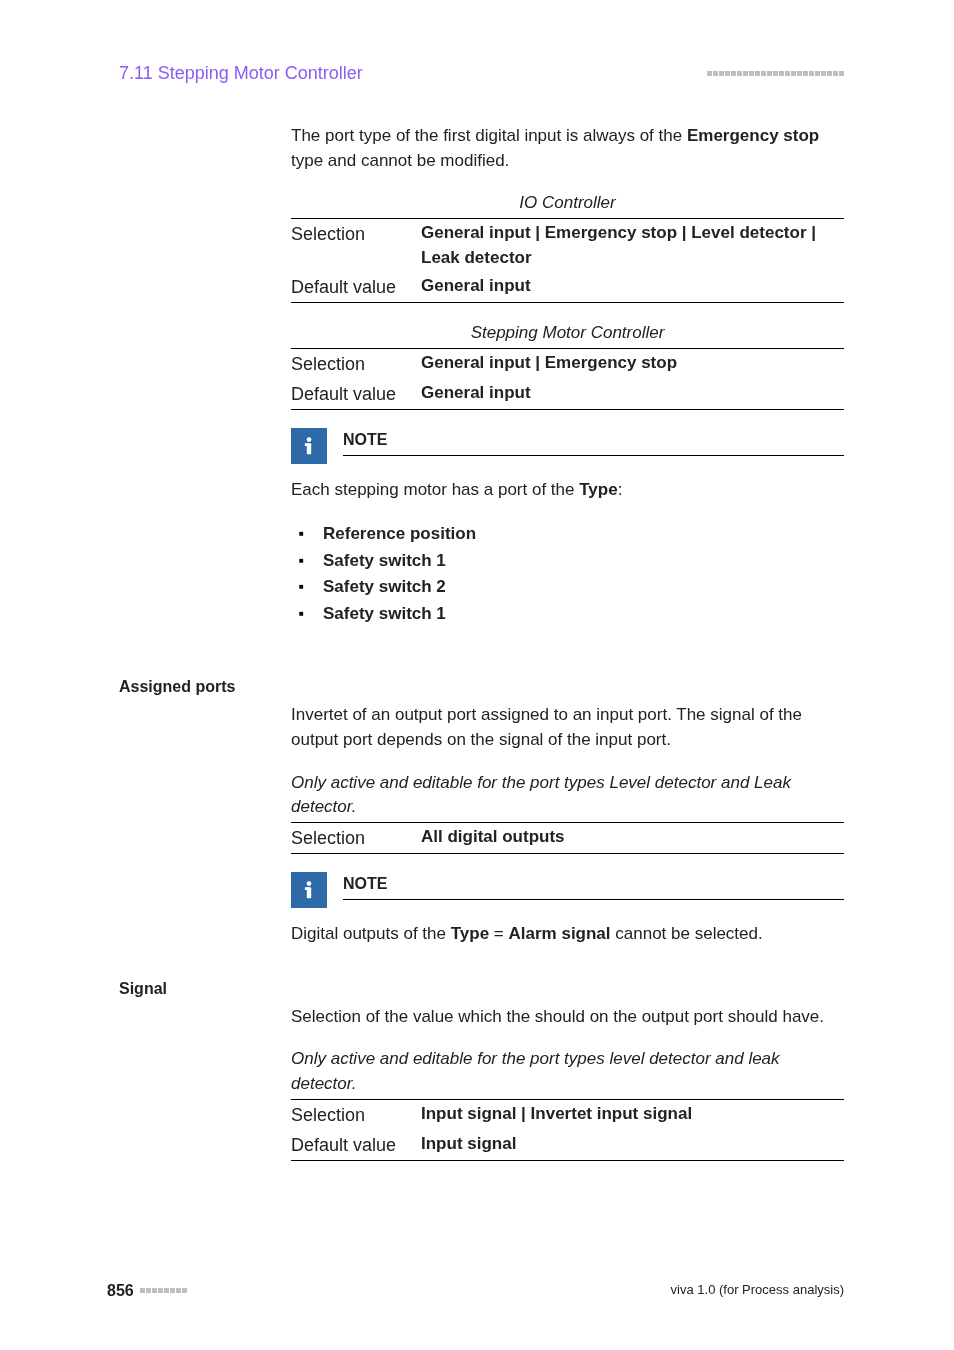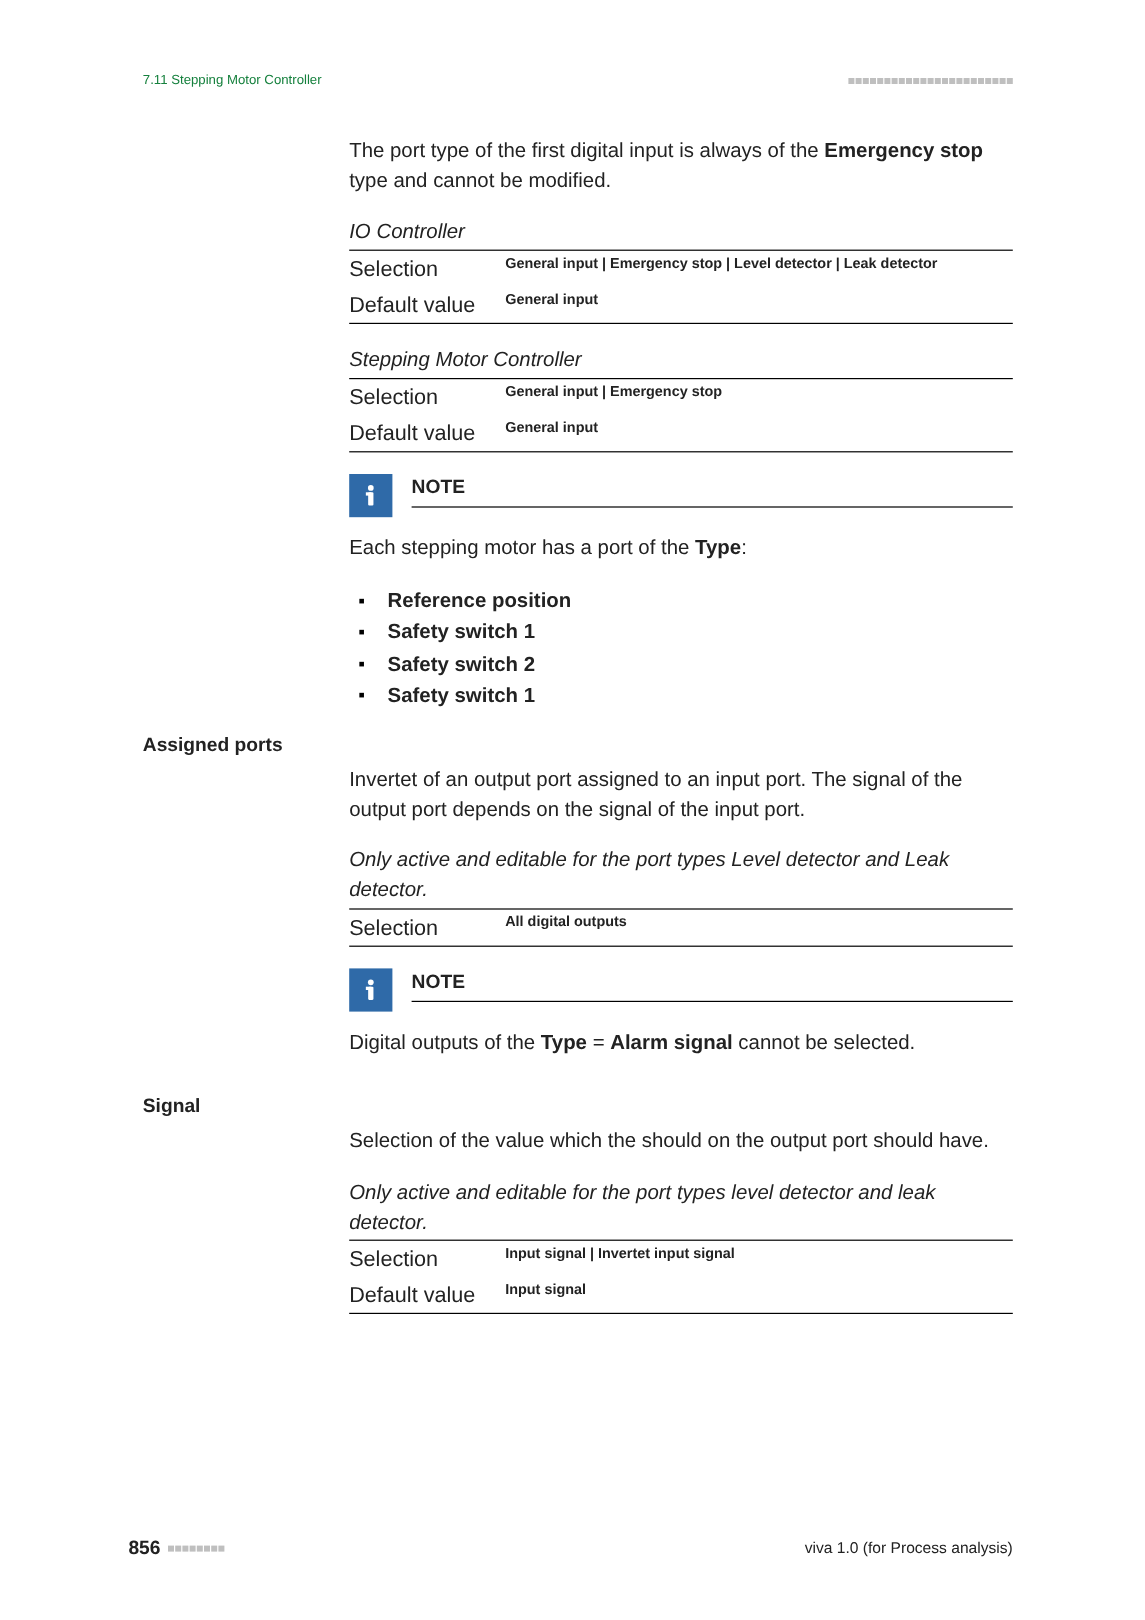--- a/index.html
+++ b/index.html
@@ -19,22 +19,22 @@
     padding: 60px 110px 40px 119px;
     box-sizing: border-box;
   }
   .header-row {
     display: flex;
     justify-content: space-between;
     align-items: center;
     margin-bottom: 38px;
   }
   .header-left {
-    font-size: 11px;
-    color: #15803d;
+    font-size: 18px;
+    color: #8b5cf6;
   }
   .dashes {
     display: flex;
     gap: 1px;
   }
   .dashes span, .small-dashes span {
     display: inline-block;
     width: 5px;
     height: 5px;
     background: #bfbfbf;
@@ -61,37 +61,38 @@
   .bold {
     font-weight: bold;
   }
   .spec-table {
     width: 100%;
     margin: 4px 0 18px 0;
   }
   .spec-caption {
     font-style: italic;
     padding: 0 0 2px 0;
+    text-align: center;
   }
   .spec-rule {
     border-top: 1px solid #000;
     margin: 0;
   }
   .spec-row {
     display: flex;
     padding: 2px 0;
   }
   .spec-label {
     width: 130px;
     flex: 0 0 130px;
     font-size: 18px;
   }
   .spec-value {
     flex: 1;
-    font-size: 12px;
+    font-size: 17px;
   }
   .note-box {
     margin: 18px 0 14px 0;
   }
   .note-header {
     display: flex;
     align-items: flex-start;
     position: relative;
   }
   .note-icon {
@@ -249,21 +250,21 @@
         </p>
         <ul class="port-list">
           <li>Reference position</li>
           <li>Safety switch 1</li>
           <li>Safety switch 2</li>
           <li>Safety switch 1</li>
         </ul>
       </div>
     </div>
 
-    <div class="row-block" style="margin-top:16px;">
+    <div class="row-block" style="margin-top:48px;">
       <div class="sidebar-abs">Assigned ports</div>
       <div style="height:28px;"></div>
       <p class="para">Invertet of an output port assigned to an input port. The signal of the output port depends on the signal of the input port.</p>
       <p class="para italic" style="margin-bottom:2px;">Only active and editable for the port types Level detector and Leak detector.</p>
       <div class="spec-rule"></div>
       <div class="spec-row">
         <div class="spec-label">Selection</div>
         <div class="spec-value bold">All digital outputs</div>
       </div>
       <div class="spec-rule"></div>

